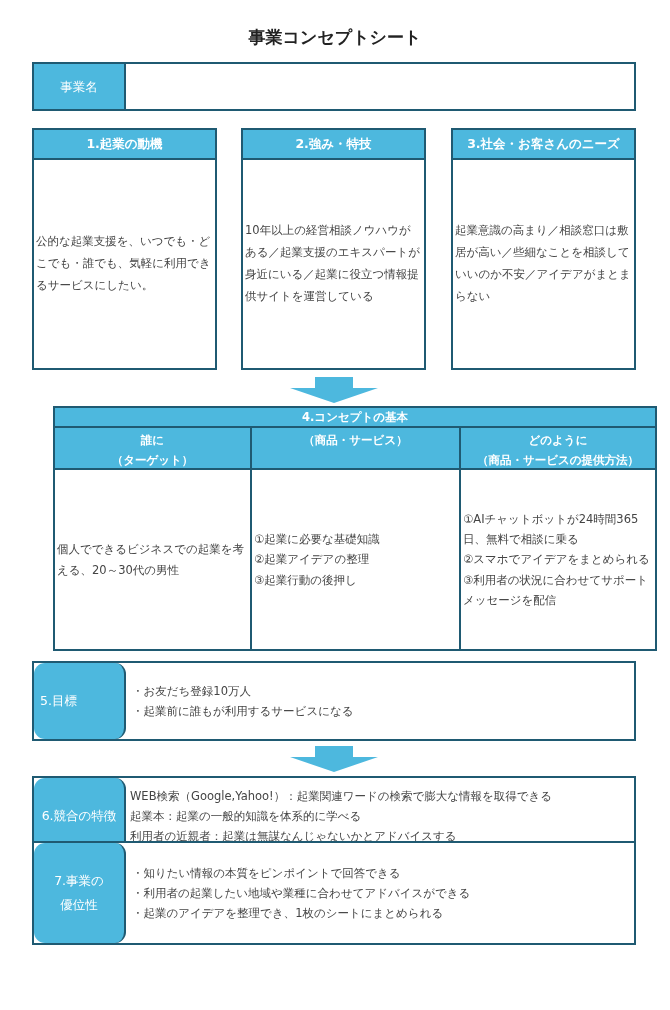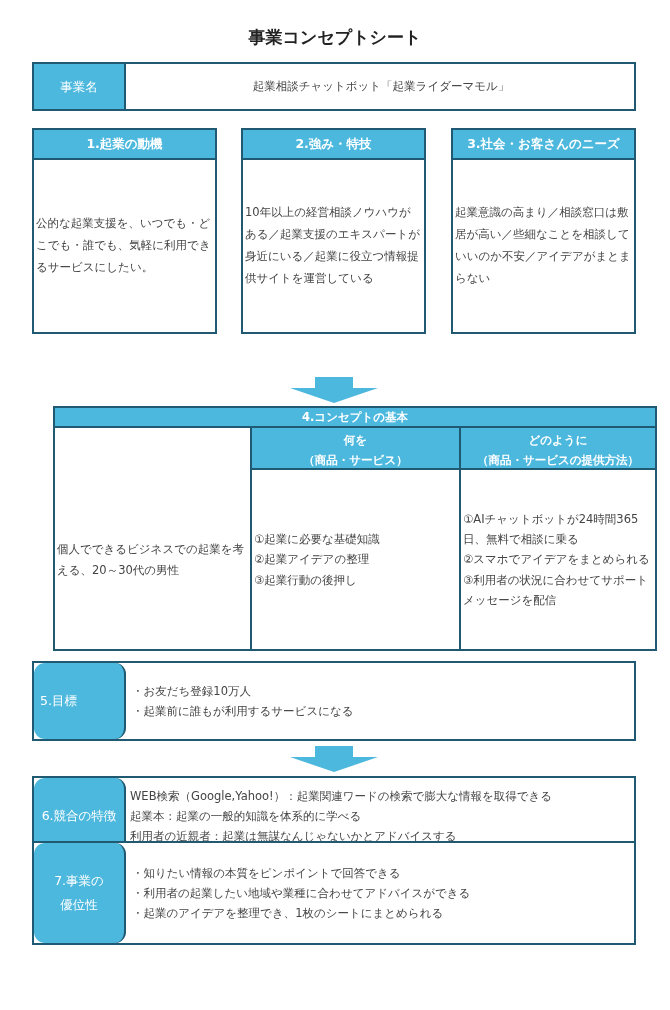--- a/index.html
+++ b/index.html
@@ -3,21 +3,21 @@
 <meta charset="utf-8">
 <style>
   * { box-sizing: border-box; margin: 0; padding: 0; }
   html, body { width: 670px; height: 1010px; background: #ffffff; }
   body { position: relative; font-family: "DejaVu Sans", "Liberation Sans", sans-serif; color: #444; overflow: hidden; }
   .title { position: absolute; left: 0; top: 26px; width: 670px; text-align: center; font-size: 17px; font-weight: bold; color: #222; }
   .box { position: absolute; border: 2px solid #1f5a72; background: #fff; }
   .lbl { position: absolute; background: #4db8de; color: #fff; font-weight: normal; font-size: 12.5px; display: flex; align-items: center; justify-content: center; text-align: center; line-height: 1.9; }
   .lbl-left { justify-content: flex-start; padding-left: 6px; }
   .val { position: absolute; font-size: 11.5px; color: #444; line-height: 1.75; }
-  .col { position: absolute; top: 128px; width: 185px; height: 206px; border: 2px solid #1f5a72; background: #fff; }
+  .col { position: absolute; top: 128px; width: 185px; height: 242px; border: 2px solid #1f5a72; background: #fff; }
   .col .hd { height: 30px; background: #4db8de; border-bottom: 2px solid #1f5a72; color: #fff; font-weight: bold; font-size: 12.5px; display: flex; align-items: center; justify-content: center; }
   .col .bd { position: absolute; top: 30px; left: 0; right: 0; bottom: 0; display: flex; align-items: center; padding: 0 2px; font-size: 11.5px; line-height: 1.9; color: #444; }
   .arrow { position: absolute; width: 88px; height: 26px; }
   .arrow .stem { position: absolute; left: 25px; top: 0; width: 38px; height: 12px; background: #4db8de; }
   .arrow .head { position: absolute; left: 0; top: 11px; width: 0; height: 0; border-left: 44px solid transparent; border-right: 44px solid transparent; border-top: 15px solid #4db8de; }
   .s4 { position: absolute; left: 32px; top: 406px; width: 604px; height: 245px; border: 2px solid #1f5a72; background: #fff; margin-left: 21px; }
   .s4 .band { position: absolute; left: 0; top: 0; right: 0; height: 20px; background: #4db8de; border-bottom: 2px solid #1f5a72; color: #fff; font-weight: bold; font-size: 11.5px; display: flex; align-items: center; justify-content: center; }
   .s4 .sub { position: absolute; top: 20px; height: 42px; background: #4db8de; border-bottom: 2px solid #1f5a72; color: #fff; font-weight: bold; font-size: 11.5px; text-align: center; line-height: 1.75; padding-top: 2px; }
   .s4 .cell { position: absolute; top: 62px; bottom: 0; display: flex; align-items: center; font-size: 11.5px; line-height: 1.75; color: #444; padding: 0 2px; border-radius: 31px; }
   .s4 .vline { position: absolute; top: 20px; bottom: 0; width: 2px; background: #1f5a72; }
@@ -25,21 +25,20 @@
   .row-box .lbl { left: 0; top: 0; bottom: 0; width: 92px; border-right: 2px solid #1f5a72; border-radius: 11px; }
   .row-box .content { position: absolute; left: 94px; top: 0; bottom: 0; right: 0; display: flex; flex-direction: column; justify-content: center; padding-left: 4px; font-size: 11.5px; line-height: 1.75; color: #444; }
 </style>
 </head>
 <body>
 
 <div class="title">事業コンセプトシート</div>
 
 <div class="box" style="left:32px; top:62px; width:604px; height:49px;">
   <div class="lbl" style="left:0; top:0; bottom:0; width:92px; border-right:2px solid #1f5a72;">事業名</div>
-  <div class="val" style="left:94px; right:0; top:0; bottom:0; display:flex; align-items:center; justify-content:center;">起業相談チャットボット「起業ライダーマモル」</div>
 </div>
 
 <div class="col" style="left:32px;">
   <div class="hd">1.起業の動機</div>
   <div class="bd">
       <span>公的な起業支援を、いつでも・どこでも・誰でも、気軽に利用できるサービスにしたい。</span>
     </div>
 </div>
 <div class="col" style="left:241px;">
   <div class="hd">2.強み・特技</div>
@@ -55,22 +54,25 @@
 </div>
 
 <div class="arrow" style="left:290px; top:377px;">
   <div class="stem"></div>
     <div class="head"></div>
 </div>
 
 <div class="s4">
   <div class="band">4.コンセプトの基本</div>
 
+  <div class="sub" style="left:0; width:195px;">
+    <div>誰に</div>
+    <div>（ターゲット）</div>
+  </div>
   <div class="sub" style="left:197px; width:207px;">
-    <div>何を</div>
     <div>（商品・サービス）</div>
   </div>
   <div class="sub" style="left:406px; right:0;">
     <div>どのように</div>
     <div>（商品・サービスの提供方法）</div>
   </div>
 
   <div class="vline" style="left:195px;"></div>
   <div class="vline" style="left:404px;"></div>
 

